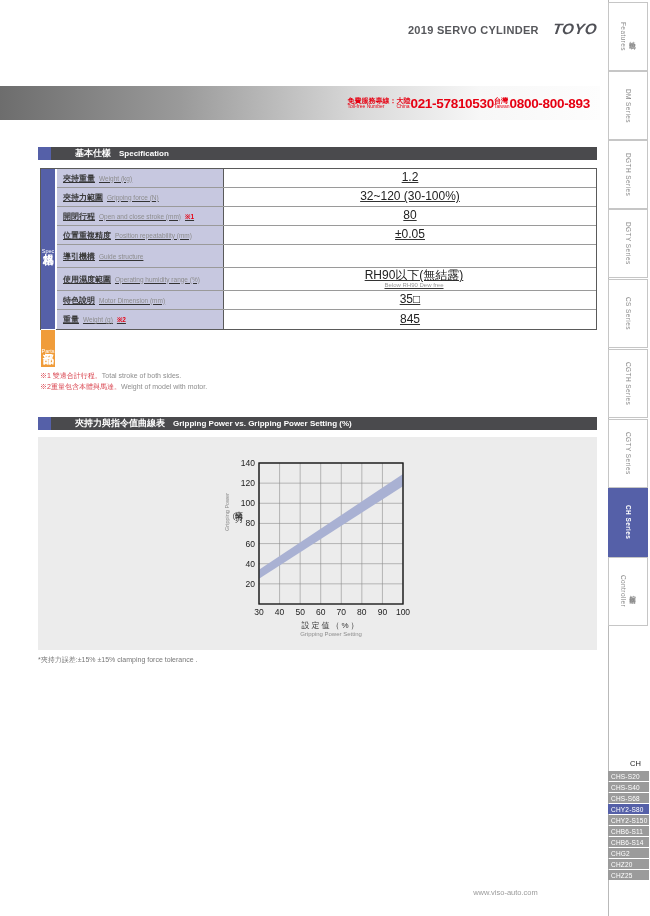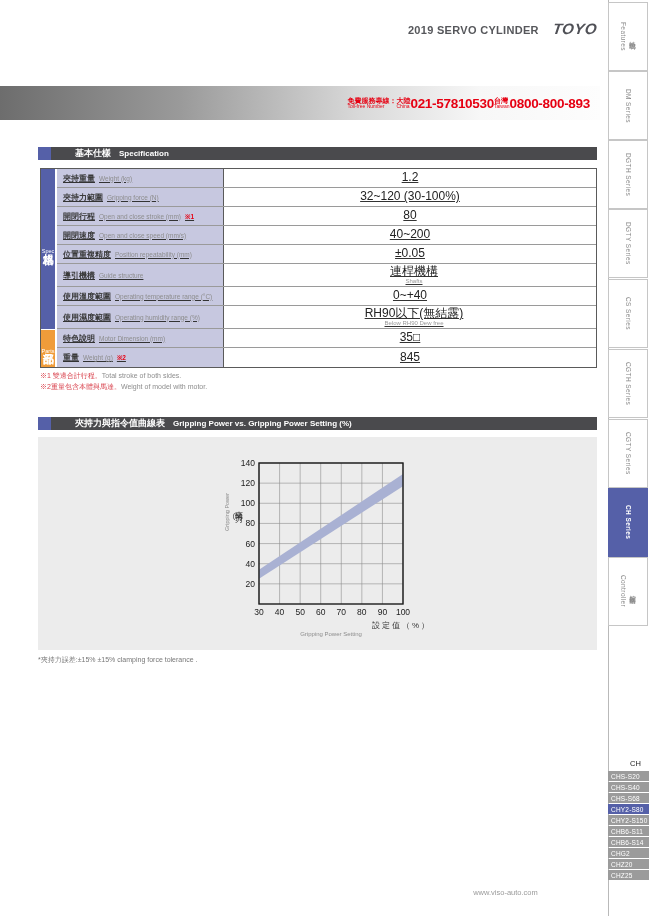--- a/index.html
+++ b/index.html
@@ -55,21 +55,21 @@
   .tbl-note .n-en { color:#8d8d8d; }
   
   .chart-panel { position:absolute; top:437px; left:38px; width:559px; height:213px; background:#ececec; }
   .chart-panel svg { position:absolute; top:0; left:0; }
   .ylab { position:absolute; left:186px; top:56px; display:flex; align-items:center; gap:2px; }
   .ylab .y-en { writing-mode:vertical-rl; transform:rotate(180deg); font-size:5.5px; color:#8d8d8d; }
   .ylab .y-zh-wrap { display:flex; flex-direction:column; align-items:center; }
   .ylab .y-zh { writing-mode:vertical-rl; text-orientation:upright; font-size:8px; color:#333; letter-spacing:2px; }
   .ylab .y-unit { font-size:7px; color:#333; margin-top:2px; }
   .xlab { position:absolute; left:193px; top:184px; width:200px; text-align:center; line-height:1.3; }
-  .xlab .x-zh { font-size:8px; color:#333; letter-spacing:2px;text-align:right; }
+  .xlab .x-zh { font-size:8px; color:#333; letter-spacing:2px; }
   .xlab .x-en { font-size:6px; color:#8d8d8d; }
   .chart-note { position:absolute; top:655px; left:38px; font-size:7px; color:#777; }
   
   .side-rule { position:absolute; left:608px; top:0; height:916px; border-left:1px solid #b9b9b9; }
   .side-tab { position:absolute; left:608px; width:40px; height:69px; background:#fff; border:1px solid #c6c6c6;
     display:flex; align-items:center; justify-content:center; gap:1px; }
   .side-tab .tab-en { writing-mode:vertical-rl; font-size:6.5px; color:#8a8a8a; letter-spacing:0.4px; }
   .side-tab .tab-zh { writing-mode:vertical-rl; text-orientation:upright; font-size:6.5px; color:#8a8a8a; letter-spacing:0.5px; }
   .side-tab.active { background:#5560a8; border-color:#5560a8; }
   .side-tab.active .tab-en, .side-tab.active .tab-zh { color:#fff; font-weight:bold; }
@@ -152,53 +152,31 @@
             <span class="zh">開閉行程</span>
             <span class="en">Open and close stroke (mm)</span>
             <span class="note">※1</span>
           </div>
         <div class="cell-value">
             <span class="v-main">80</span>
           </div>
       </div>
       <div class="srow">
         <div class="cell-label">
-            <span class="zh">開閉速度</span>
-            <span class="en">Open and close speed (mm/s)</span>
-          </div>
-        <div class="cell-value">
-            <span class="v-main">40~200</span>
-          </div>
-      </div>
-      <div class="srow">
-        <div class="cell-label">
             <span class="zh">位置重複精度</span>
             <span class="en">Position repeatability (mm)</span>
           </div>
         <div class="cell-value">
             <span class="v-main">±0.05</span>
           </div>
       </div>
       <div class="srow tall">
         <div class="cell-label">
             <span class="zh">導引機構</span>
             <span class="en">Guide structure</span>
-          </div>
-        <div class="cell-value">
-            <span class="v-main">連桿機構</span>
-            <span class="v-sub">Shafts</span>
-          </div>
-      </div>
-      <div class="srow">
-        <div class="cell-label">
-            <span class="zh">使用溫度範圍</span>
-            <span class="en">Operating temperature range (°C)</span>
-          </div>
-        <div class="cell-value">
-            <span class="v-main">0~+40</span>
           </div>
       </div>
       <div class="srow tall">
         <div class="cell-label">
             <span class="zh">使用濕度範圍</span>
             <span class="en">Operating humidity range (%)</span>
           </div>
         <div class="cell-value">
             <span class="v-main">RH90以下(無結露)</span>
             <span class="v-sub">Below RH90 Dew free</span>

